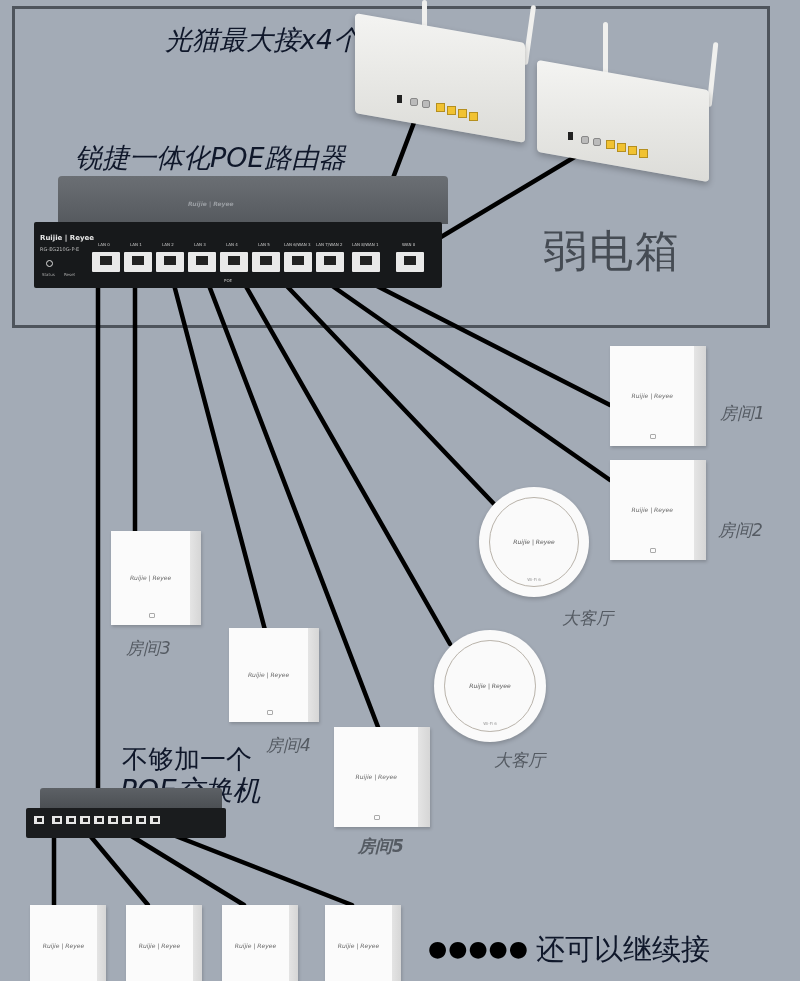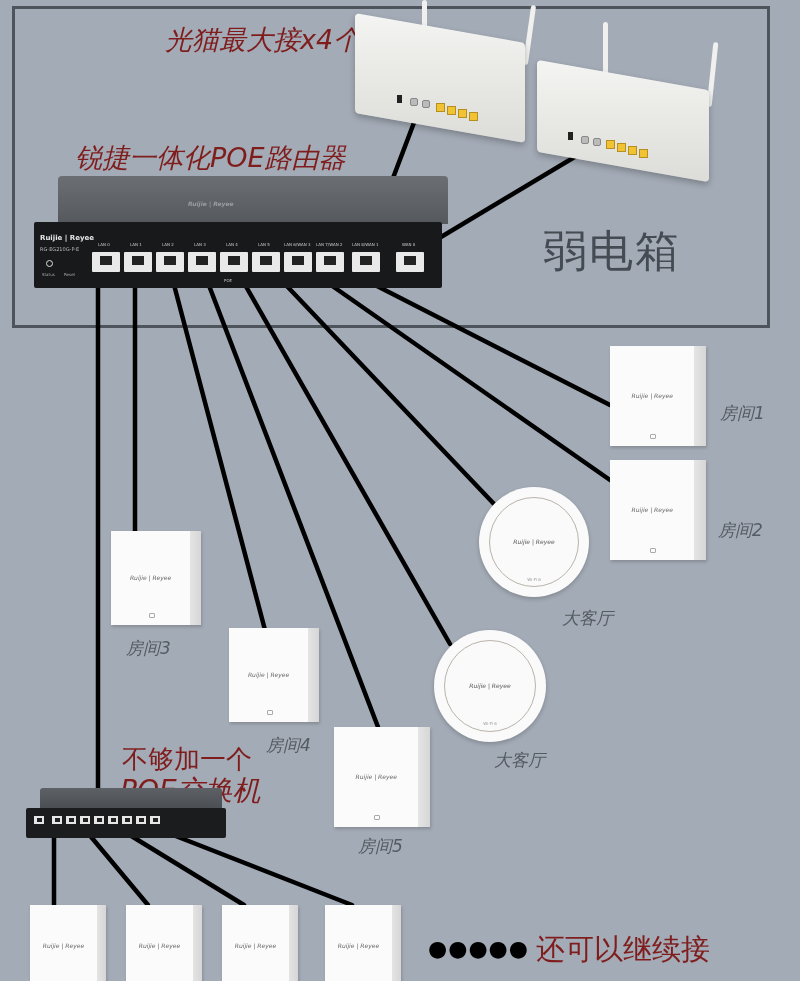--- a/index.html
+++ b/index.html
@@ -8,21 +8,21 @@
     background: #a3abb6;
     font-family: "DejaVu Sans", sans-serif;
     position: relative;
   }
   .wire-layer { position: absolute; left: 0; top: 0; width: 800px; height: 981px; }
   .weak-box {
     position: absolute; left: 12px; top: 6px; width: 758px; height: 322px;
     border: 3px solid #4e545c;
   }
   .label-big {
-    position: absolute; color: #7f1d1d; font-style: italic;
+    position: absolute; color: #0f172a; font-style: italic;
     font-family: "DejaVu Sans", sans-serif; white-space: nowrap;
   }
   .room-label {
     position: absolute; color: #555b63; font-style: italic;
     font-size: 17px; white-space: nowrap;
   }
   .box-label {
     position: absolute; color: #454b53; font-size: 44px;
     letter-spacing: 2px; white-space: nowrap;
   }
@@ -232,21 +232,21 @@
 <div class="panel" style="left:229px;top:628px;width:90px;height:94px;">
   <div class="logo">Ruijie | Reyee</div>
   <div class="led"></div>
 </div>
 <div class="room-label" style="left:266px;top:734px;">房间4</div>
 
 <div class="panel" style="left:334px;top:727px;width:96px;height:100px;">
   <div class="logo">Ruijie | Reyee</div>
   <div class="led"></div>
 </div>
-<div class="room-label" style="left:358px;top:835px;">房间5</div>
+<div class="room-label" style="left:358px;top:835px;font-weight:bold;">房间5</div>
 
 <div class="label-big" style="left:122px;top:742px;font-size:26px;font-style:normal;">不够加一个</div>
 <div class="label-big" style="left:120px;top:772px;font-size:28px;">POE交换机</div>
 
 <div class="switch-top"></div>
 <div class="switch-front">
   <div class="sw-port" style="left:8px;"></div>
   <div class="sw-port" style="left:26px;"></div>
   <div class="sw-port" style="left:40px;"></div>
   <div class="sw-port" style="left:54px;"></div>

